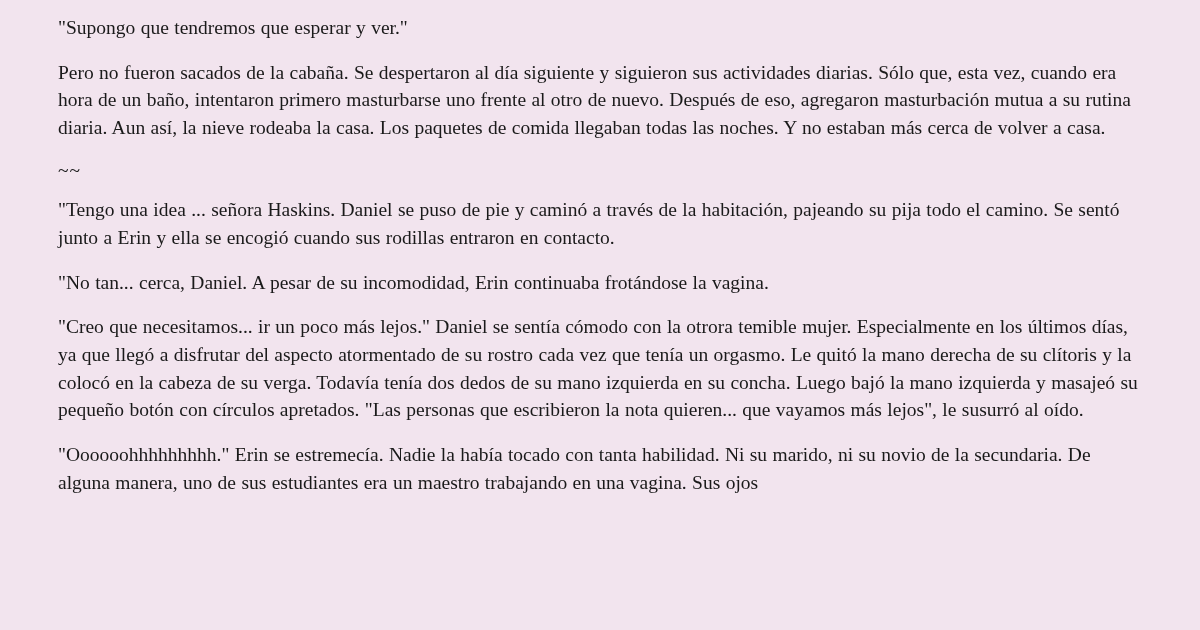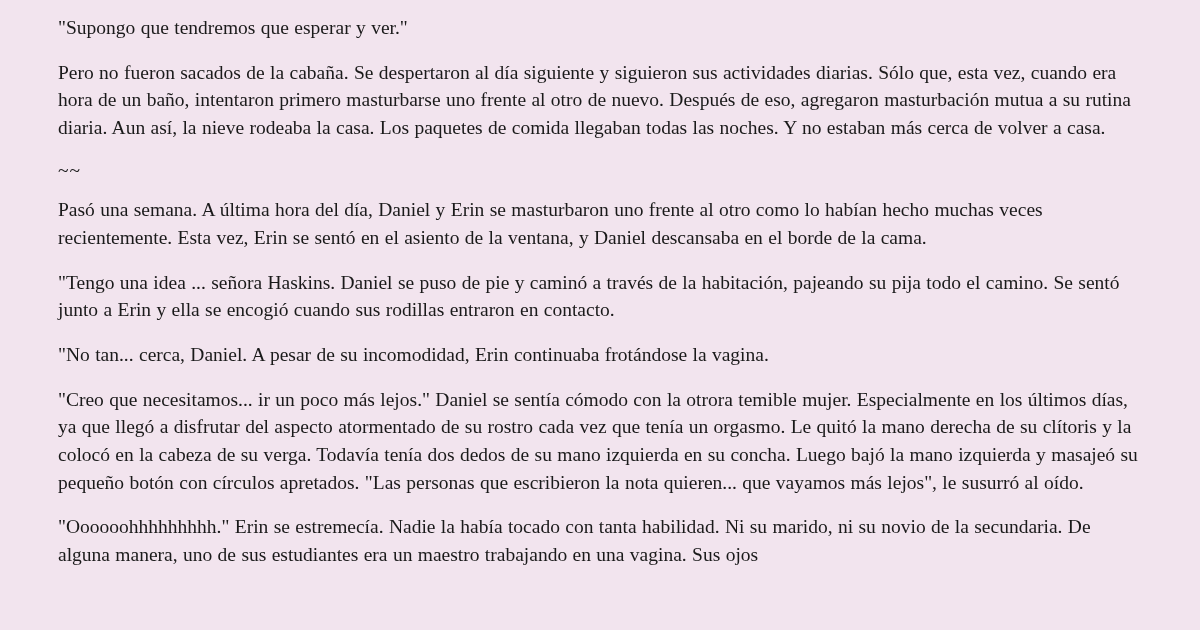--- a/index.html
+++ b/index.html
@@ -37,18 +37,17 @@
     letter-spacing: 1px;
   }
 </style>
 </head>
 <body>
 
 <div class="page">
   <p class="para">"Supongo que tendremos que esperar y ver."</p>
   <p class="para">Pero no fueron sacados de la cabaña. Se despertaron al día siguiente y siguieron sus actividades diarias. Sólo que, esta vez, cuando era hora de un baño, intentaron primero masturbarse uno frente al otro de nuevo. Después de eso, agregaron masturbación mutua a su rutina diaria. Aun así, la nieve rodeaba la casa. Los paquetes de comida llegaban todas las noches. Y no estaban más cerca de volver a casa.</p>
   <p class="sep">~~</p>
-  <p class="para">Pasó una semana. A última hora del día, Daniel y Erin se masturbaron uno frente al otro como lo habían hecho muchas veces recientemente. Esta vez, Erin se sentó en el asiento de la ventana, y Daniel descansaba en el borde de la cama.</p>
   <p class="para">"Tengo una idea ... señora Haskins. Daniel se puso de pie y caminó a través de la habitación, pajeando su pija todo el camino. Se sentó junto a Erin y ella se encogió cuando sus rodillas entraron en contacto.</p>
   <p class="para">"No tan... cerca, Daniel. A pesar de su incomodidad, Erin continuaba frotándose la vagina.</p>
   <p class="para">"Creo que necesitamos... ir un poco más lejos." Daniel se sentía cómodo con la otrora temible mujer. Especialmente en los últimos días, ya que llegó a disfrutar del aspecto atormentado de su rostro cada vez que tenía un orgasmo. Le quitó la mano derecha de su clítoris y la colocó en la cabeza de su verga. Todavía tenía dos dedos de su mano izquierda en su concha. Luego bajó la mano izquierda y masajeó su pequeño botón con círculos apretados. "Las personas que escribieron la nota quieren... que vayamos más lejos", le susurró al oído.</p>
   <p class="para tight">"Oooooohhhhhhhhh." Erin se estremecía. Nadie la había tocado con tanta habilidad. Ni su marido, ni su novio de la secundaria. De alguna manera, uno de sus estudiantes era un maestro trabajando en una vagina. Sus ojos</p>
 </div>
 
 </body></html>

